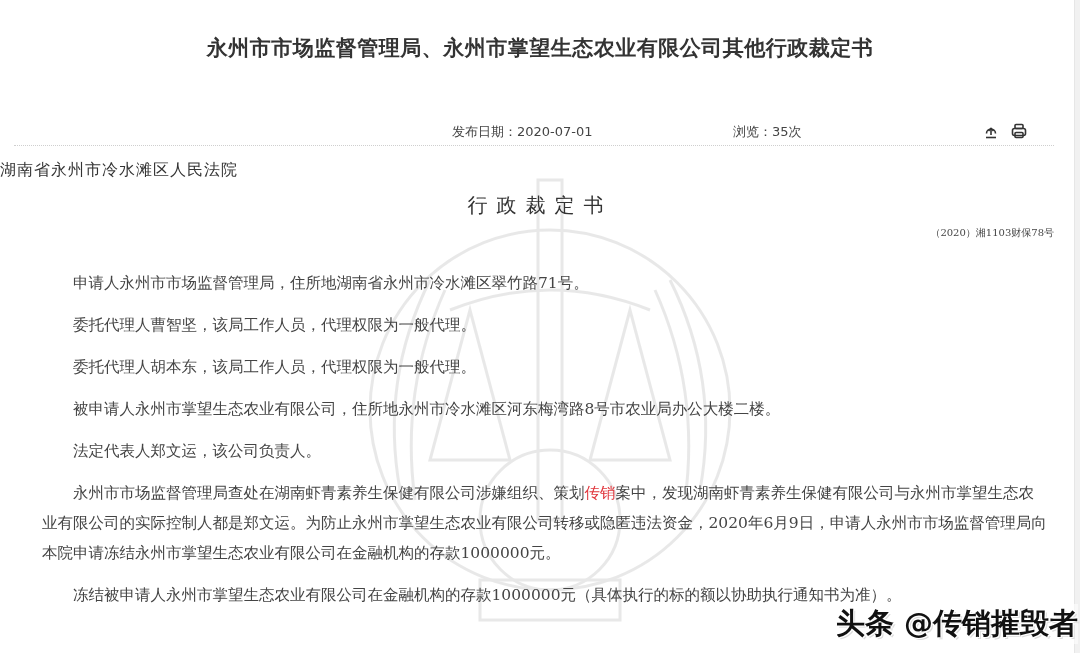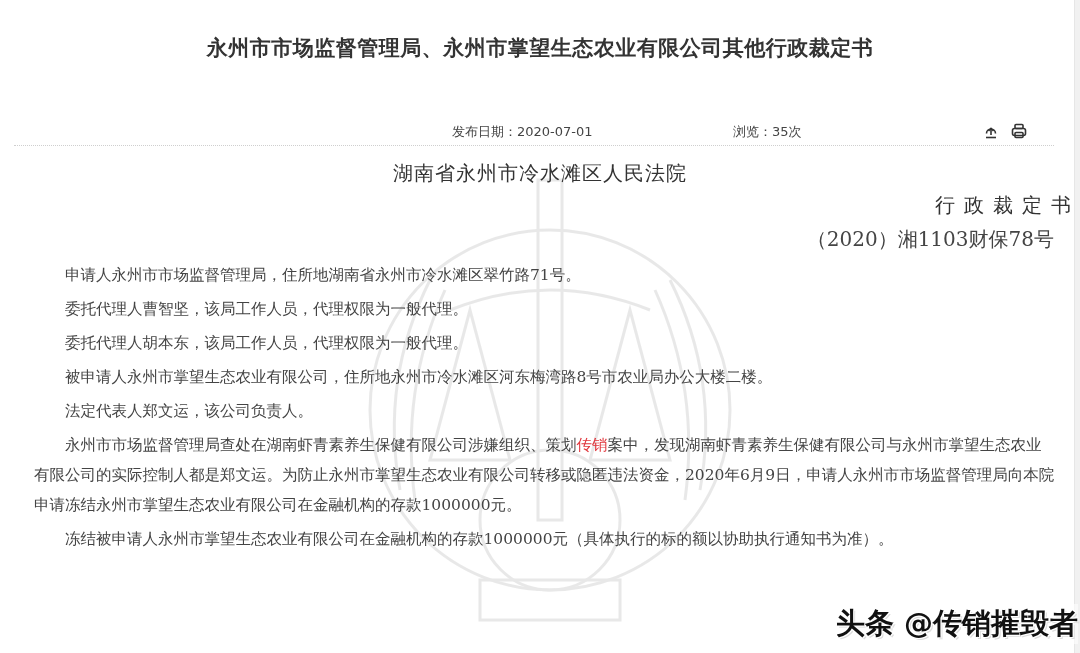--- a/index.html
+++ b/index.html
@@ -28,38 +28,38 @@
     .meta-icons .icon { width: 18px; height: 18px; display: inline-block; cursor: pointer; }
     .divider {
       position: absolute; left: 14px; top: 145px; width: 1040px; height: 0;
       border-top: 1px dotted #cfcfcf;
     }
     .emblem {
       position: absolute; left: 360px; top: 160px; width: 380px; height: 490px;
       opacity: 0.13; pointer-events: none;
     }
     .court-name {
-      position: absolute; left: 0; top: 160px; width: 1080px; text-align: center;
-      font-size: 20px; color: #333; letter-spacing: 1px;
+      position: absolute; left: 0; top: 160px; width: 1080px; text-align: left;
+      font-size: 16px; color: #333; letter-spacing: 1px;
     }
     .ruling-type {
-      position: absolute; left: 0; top: 192px; width: 1080px; text-align: right;
+      position: absolute; left: 0; top: 192px; width: 1080px; text-align: center;
       font-size: 20px; color: #333; letter-spacing: 9px;
     }
     .case-no {
       position: absolute; right: 26px; top: 226px;
       font-family: "DejaVu Serif", "Liberation Serif", serif;
-      font-size: 20px; color: #444;
+      font-size: 10px; color: #444;
     }
     .body-text {
       position: absolute; left: 30px; top: 256px; width: 1030px;
       font-family: "DejaVu Serif", "Liberation Serif", serif;
       font-size: 15.5px; color: #444; line-height: 30px;
     }
-    .body-text p { margin: 4px; }
+    .body-text p { margin: 12px; }
     .body-text .indent { text-indent: 31px; }
     .hl { color: #e0353b; }
     .watermark {
       position: absolute; left: 836px; top: 604px;
       font-size: 29px; color: #111; font-weight: bold;
       text-shadow: 1px 1px 0 #fff, -1px -1px 0 #fff, 1px -1px 0 #fff, -1px 1px 0 #fff, 2px 2px 0 #ddd;
       letter-spacing: 0px; background: rgba(255,255,255,0.6);
     }
   </style>
 </head>

